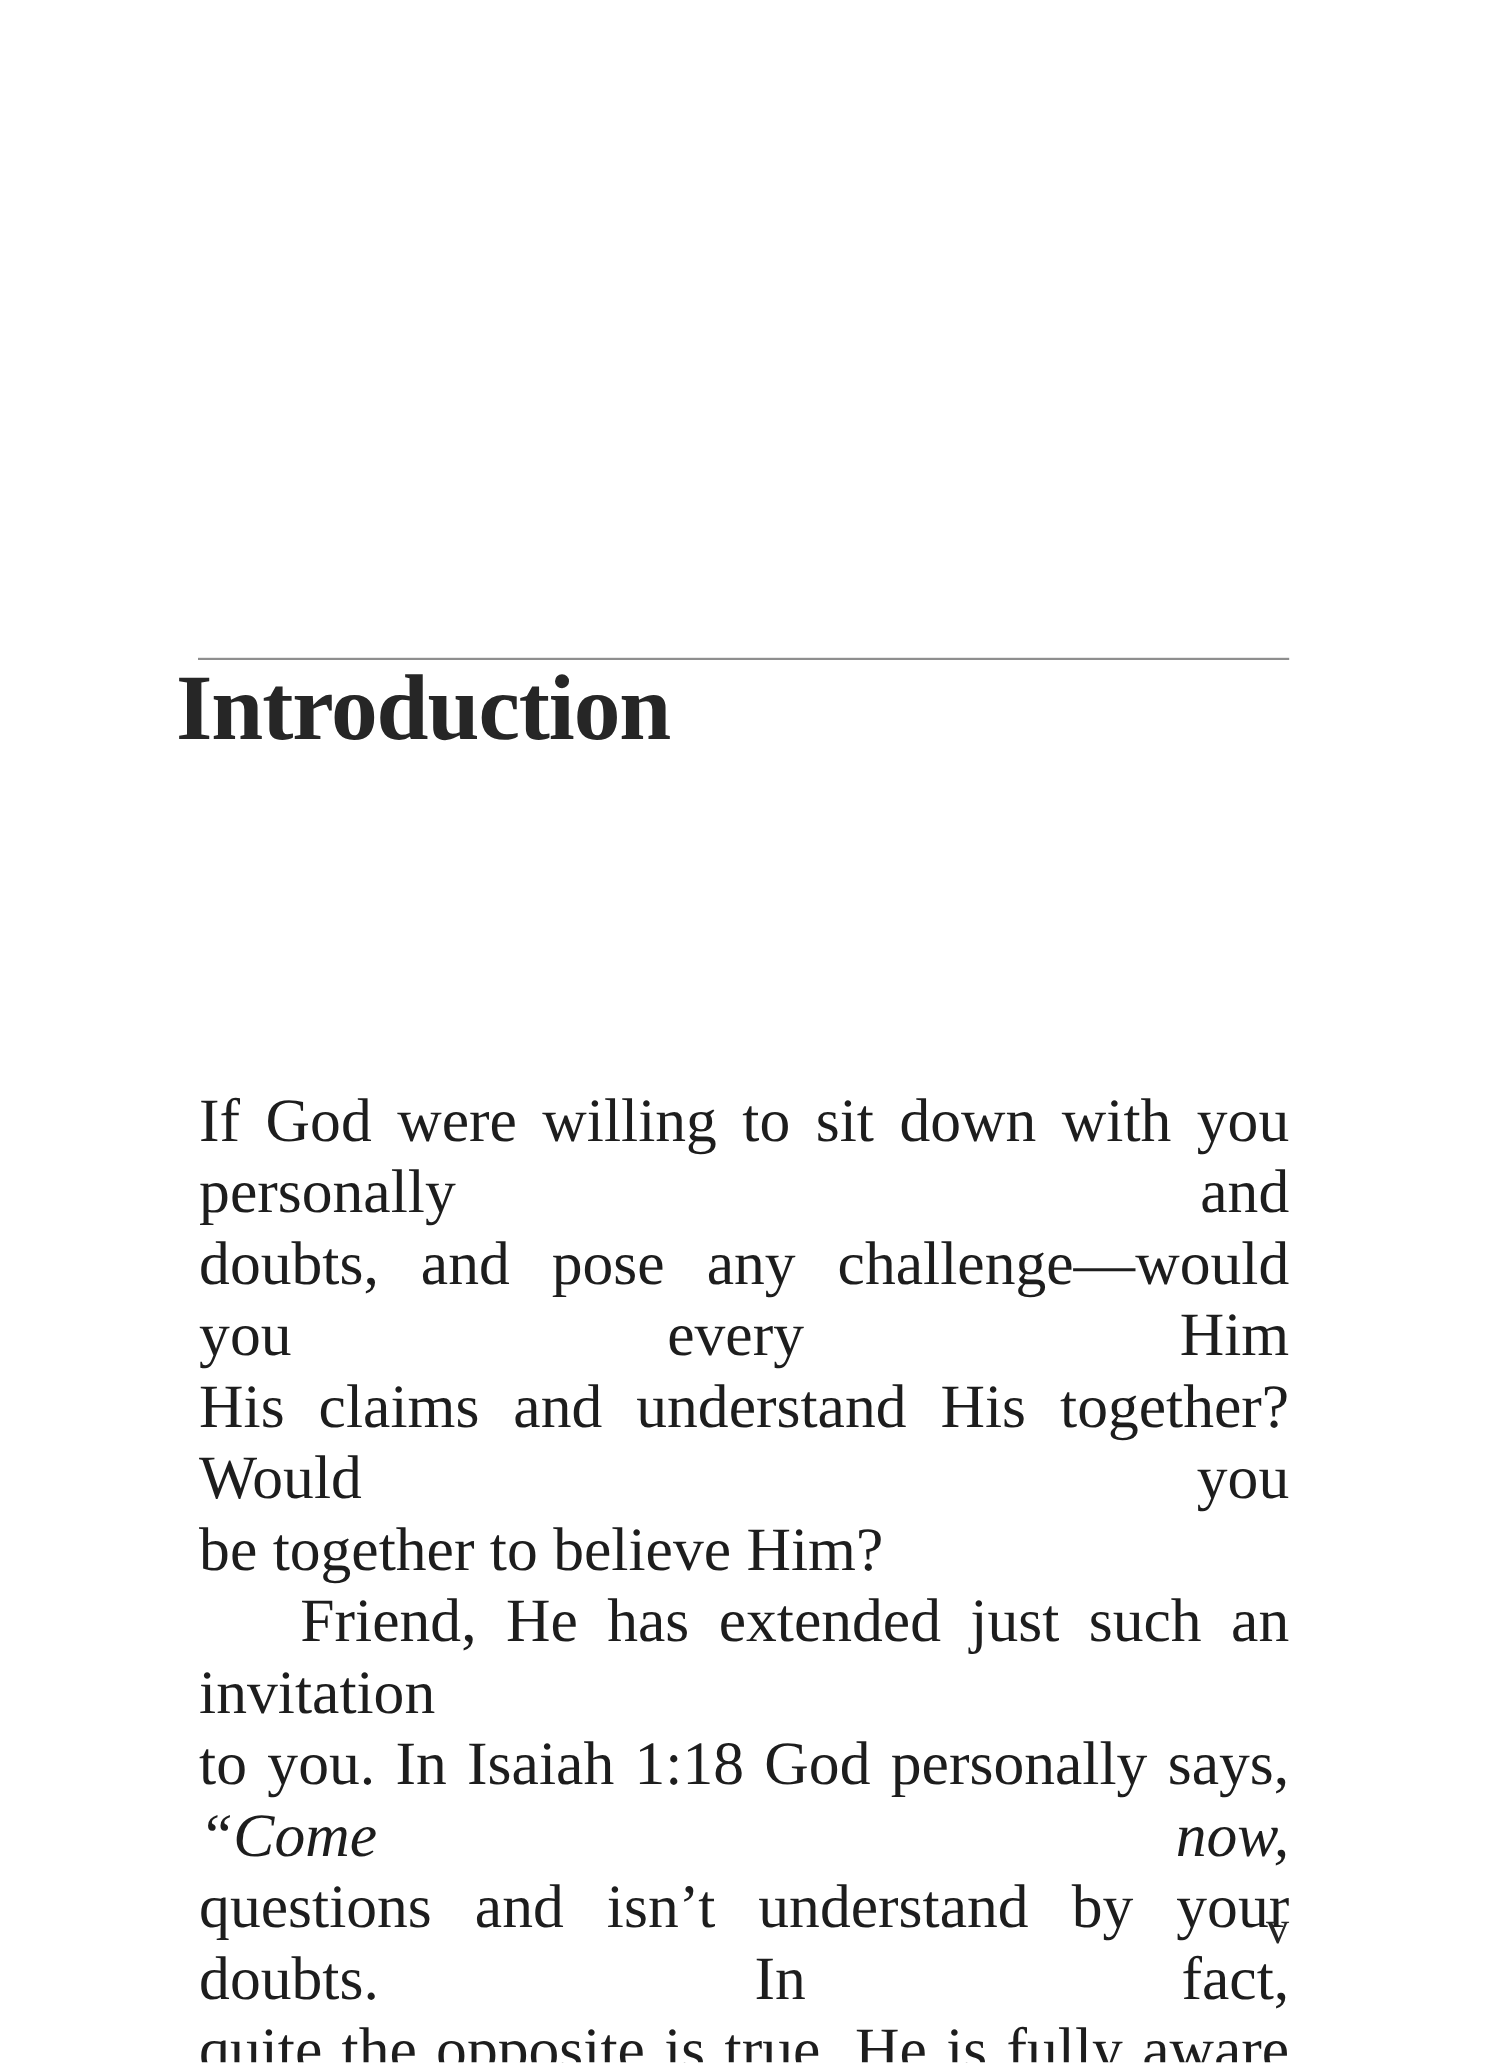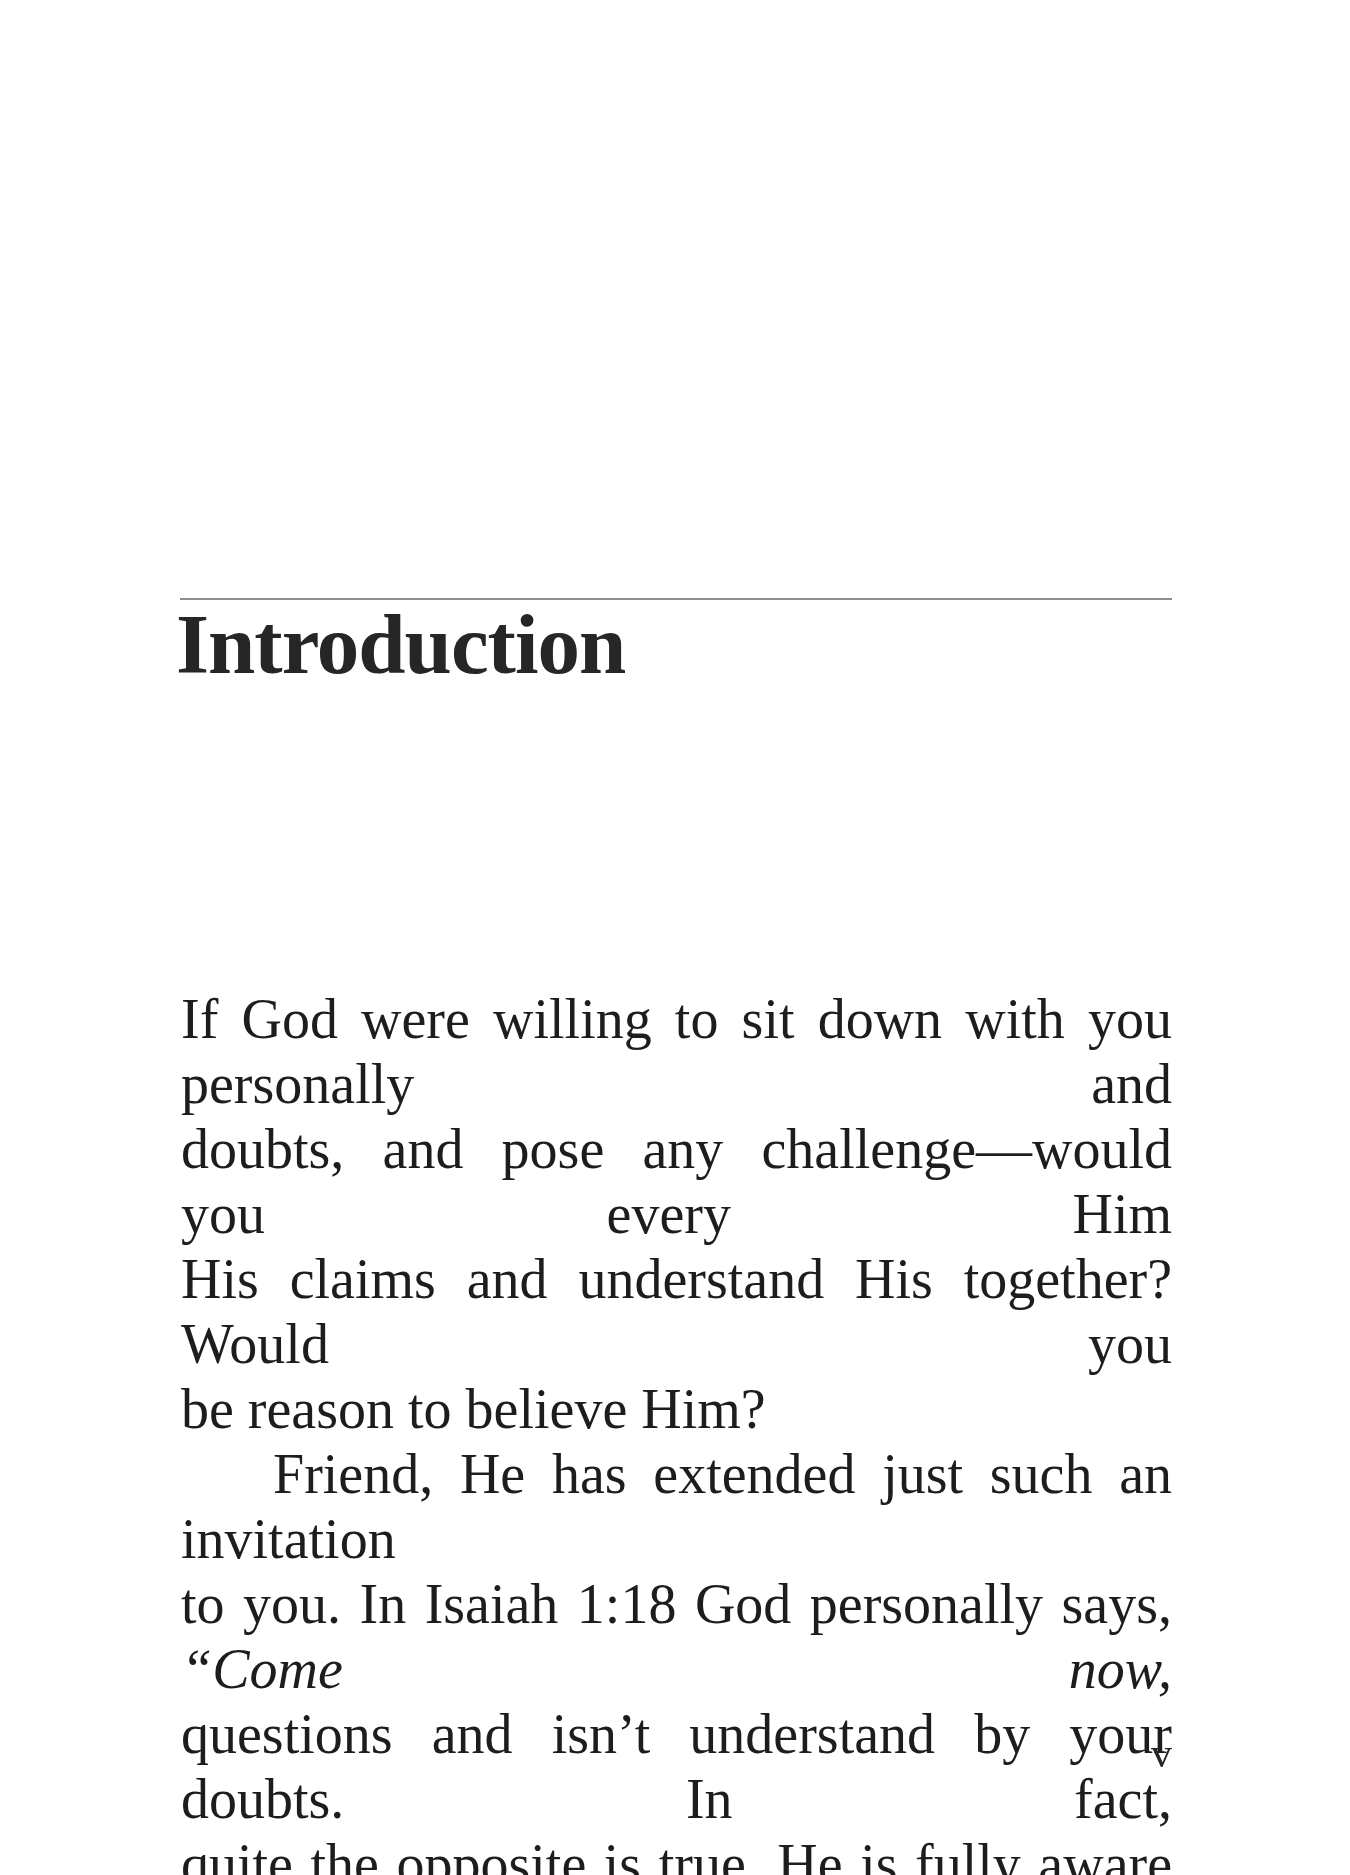--- a/index.html
+++ b/index.html
@@ -19,21 +19,21 @@
   .rule {
     position: absolute;
     left: 180px;
     top: 598px;
     width: 992px;
     height: 2px;
     background: #8e8e8e;
   }
   .chapter-title {
     position: absolute;
-    left: 176px;
+    left: 160px;
     top: 596px;
     margin: 0;
     font-size: 85px;
     font-weight: bold;
     letter-spacing: -1px;
     line-height: 1.15;
     color: #262626;
   }
   .body-text {
     position: absolute;
@@ -72,21 +72,21 @@
 <div class="page">
 
   <div class="rule"></div>
 
   <h1 class="chapter-title">Introduction</h1>
 
   <div class="body-text">
       <div class="line justify"><span>If God were willing to sit down with you personally and</span></div>
       <div class="line justify"><span>doubts, and pose any challenge—would you every Him</span></div>
       <div class="line justify"><span>His claims and understand His together? Would you</span></div>
-      <div class="line"><span>be reason to believe Him?</span></div>
+      <div class="line"><span>be together to believe Him?</span></div>
       <div class="line justify indent"><span>Friend, He has extended just such an invitation</span></div>
       <div class="line justify"><span>to you. In Isaiah 1:18 God personally says, </span><em>“Come now,</em></div>
       <div class="line justify"><span>questions and isn’t understand by your doubts. In fact,</span></div>
       <div class="line justify"><span>quite the opposite is true. He is fully aware of every</span></div>
     </div>
 
   <div class="page-number">v</div>
 
 </div>
 

